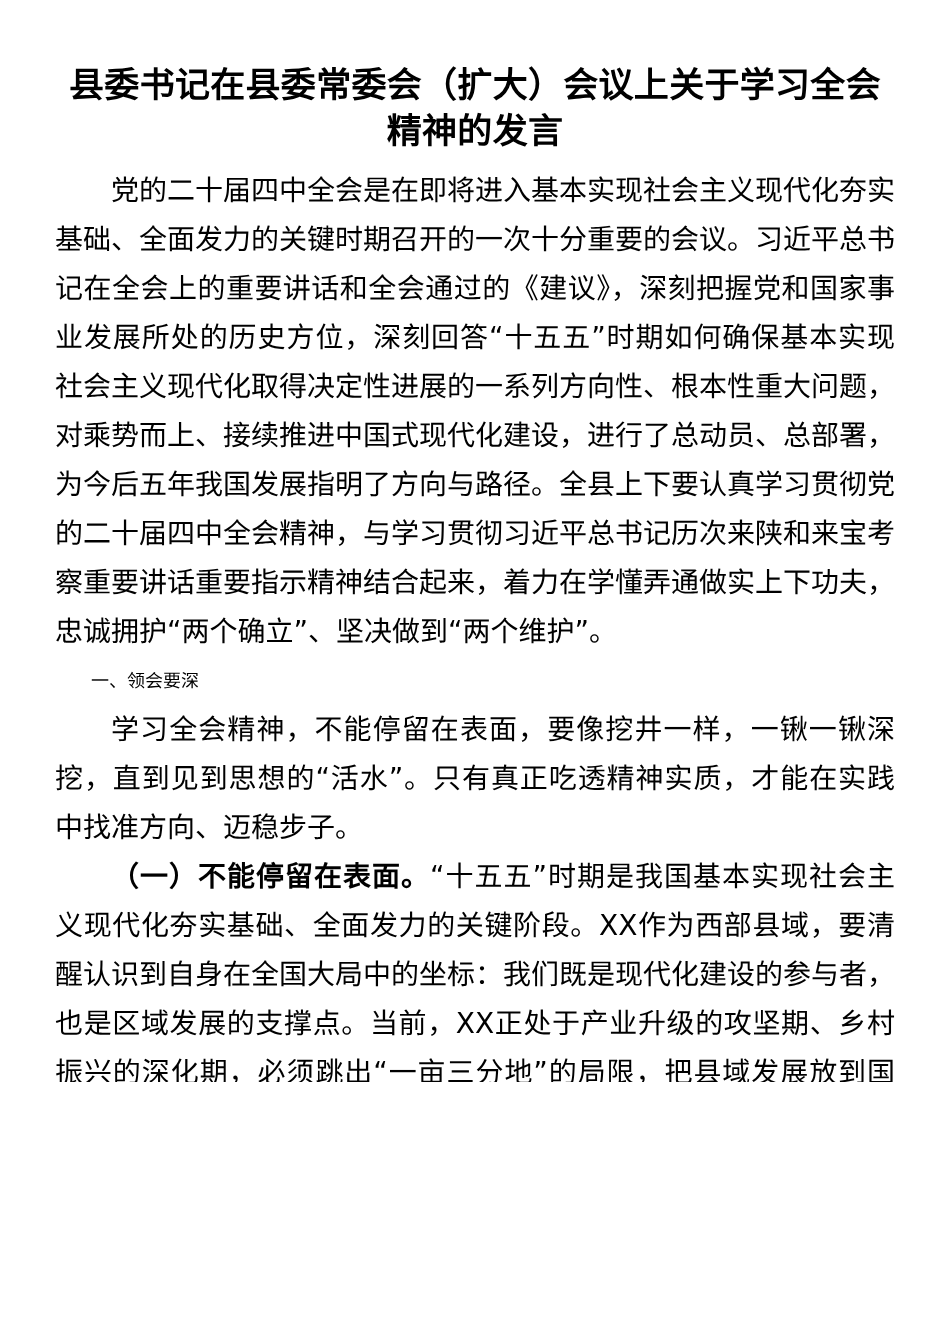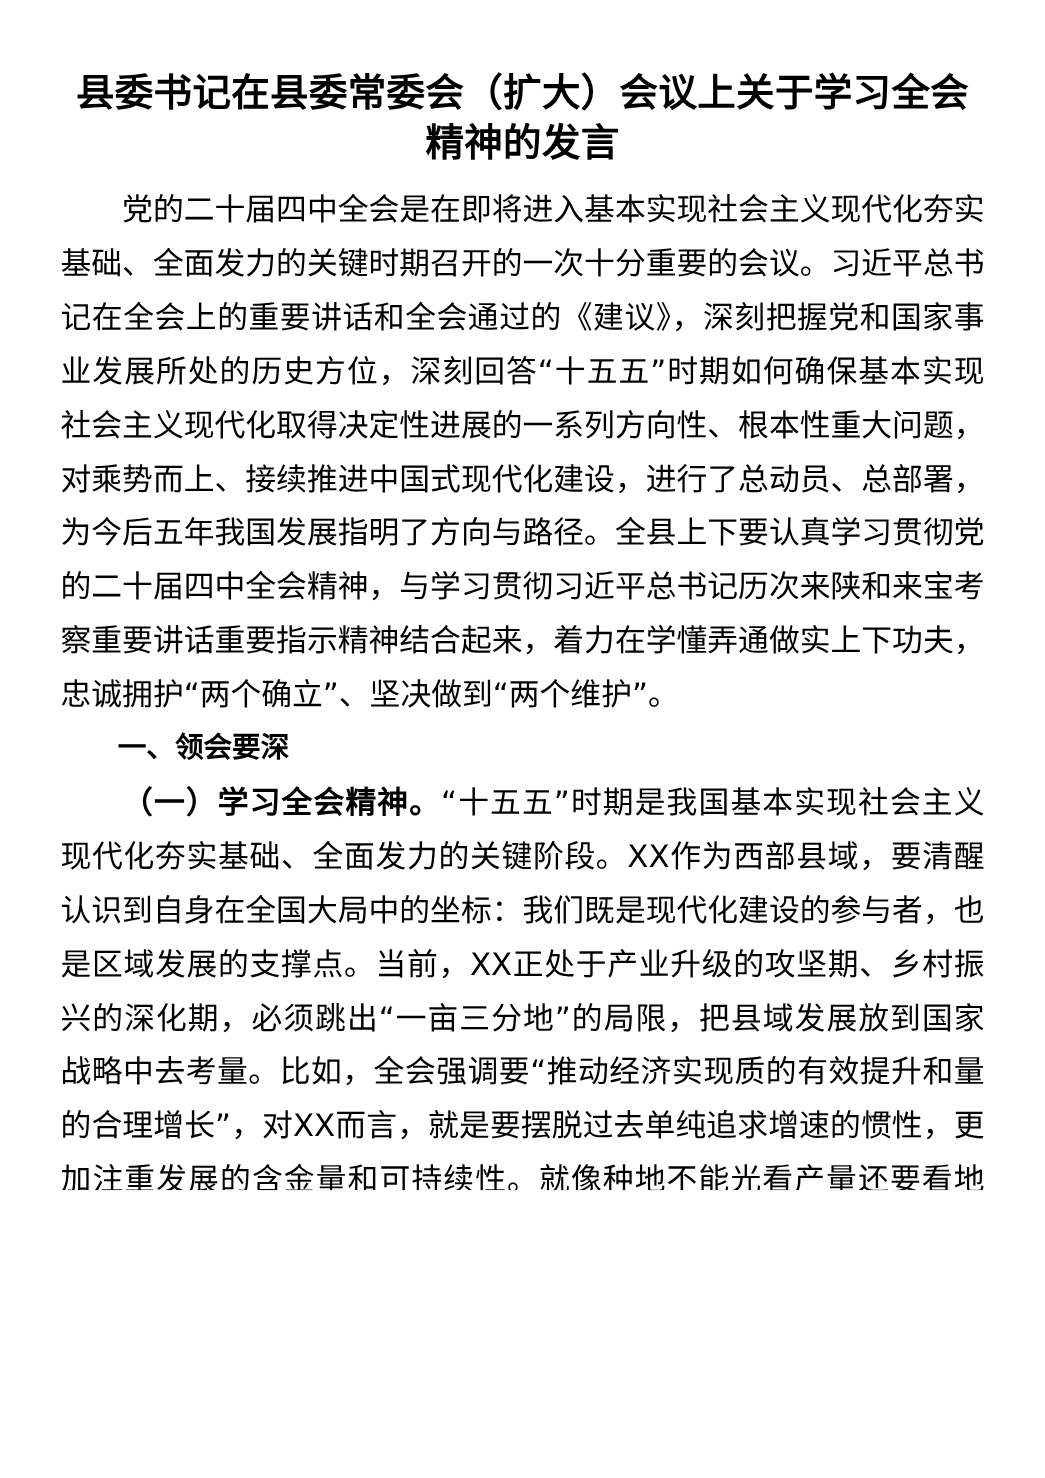--- a/index.html
+++ b/index.html
@@ -44,43 +44,43 @@
     margin: 0;
     color: #000000;
   }
   .para.first-body {
     margin-top: 12px;
   }
   .indent2 {
     text-indent: 2em;
   }
   .section-heading {
-    font-size: 26px;
+    font-size: 18px;
     line-height: 49px;
     margin: 0;
     text-indent: 2em;
     color: #000000;
-    font-weight: bold;
   }
   .bold-lead {
     font-weight: bold;
   }
   .para + .para {
     margin-top: 0;
   }
 </style>
 </head>
 <body>
 
 <div class="page">
   <div class="content">
 
     <h1 class="doc-title">县委书记在县委常委会（扩大）会议上关于学习全会精神的发言</h1>
 
     <p class="para indent2 first-body">党的二十届四中全会是在即将进入基本实现社会主义现代化夯实基础、全面发力的关键时期召开的一次十分重要的会议。习近平总书记在全会上的重要讲话和全会通过的《建议》，深刻把握党和国家事业发展所处的历史方位，深刻回答“十五五”时期如何确保基本实现社会主义现代化取得决定性进展的一系列方向性、根本性重大问题，对乘势而上、接续推进中国式现代化建设，进行了总动员、总部署，为今后五年我国发展指明了方向与路径。全县上下要认真学习贯彻党的二十届四中全会精神，与学习贯彻习近平总书记历次来陕和来宝考察重要讲话重要指示精神结合起来，着力在学懂弄通做实上下功夫，忠诚拥护“两个确立”、坚决做到“两个维护”。</p>
 
     <p class="section-heading">一、领会要深</p>
 
+    <p class="para indent2">学习全会精神，不能停留在表面，要像挖井一样，一锹一锹深挖，直到见到思想的“活水”。只有真正吃透精神实质，才能在实践中找准方向、迈稳步子。</p>
 
-    <p class="para indent2"><span class="bold-lead">（一）学习全会精神。</span><span>“十五五”时期是我国基本实现社会主义现代化夯实基础、全面发力的关键阶段。XX作为西部县域，要清醒认识到自身在全国大局中的坐标：我们既是现代化建设的参与者，也是区域发展的支撑点。当前，XX正处于产业升级的攻坚期、乡村振兴的深化期，必须跳出“一亩三分地”的局限，把县域发展放到国家战略中去考量。比如，全会强调要“推动经济实现质的有效提升和量的合理增长”，对XX而言，就是要摆脱过去单纯追求增速的惯性，更加注重发展的含金量和可持续性。就像种地不能光看产量还要看地力，发展也不能只顾眼前数字，要蓄足长</span></p>
+    <p class="para indent2"><span class="bold-lead">（一）不能停留在表面。</span><span>“十五五”时期是我国基本实现社会主义现代化夯实基础、全面发力的关键阶段。XX作为西部县域，要清醒认识到自身在全国大局中的坐标：我们既是现代化建设的参与者，也是区域发展的支撑点。当前，XX正处于产业升级的攻坚期、乡村振兴的深化期，必须跳出“一亩三分地”的局限，把县域发展放到国家战略中去考量。比如，全会强调要“推动经济实现质的有效提升和量的合理增长”，对XX而言，就是要摆脱过去单纯追求增速的惯性，更加注重发展的含金量和可持续性。就像种地不能光看产量还要看地力，发展也不能只顾眼前数字，要蓄足长</span></p>
 
   </div>
 </div>
 
 </body></html>

